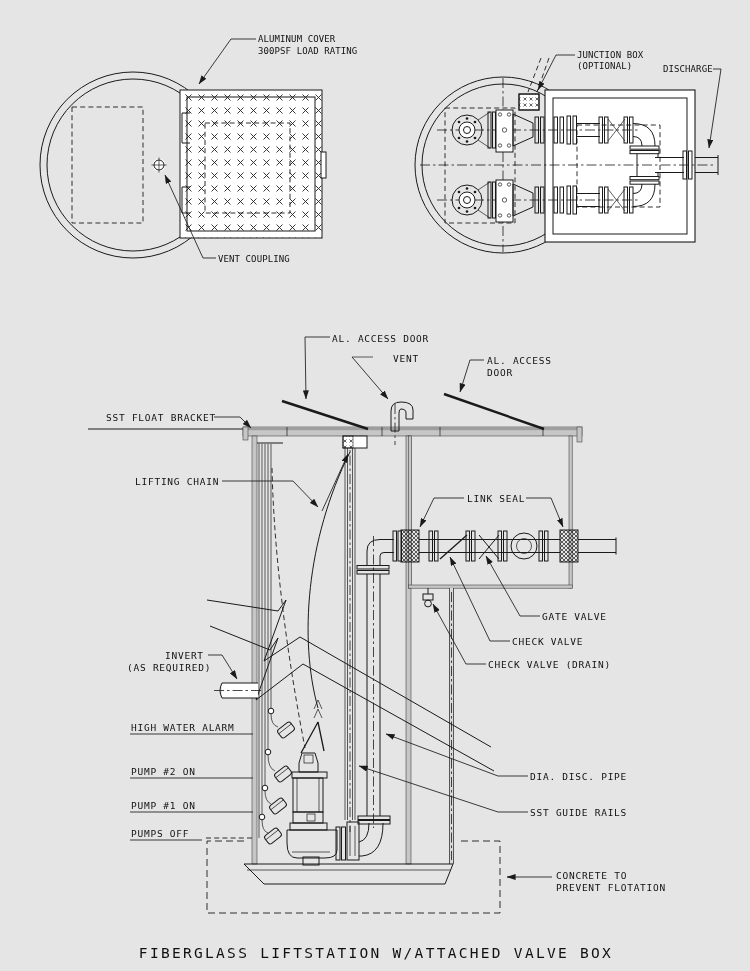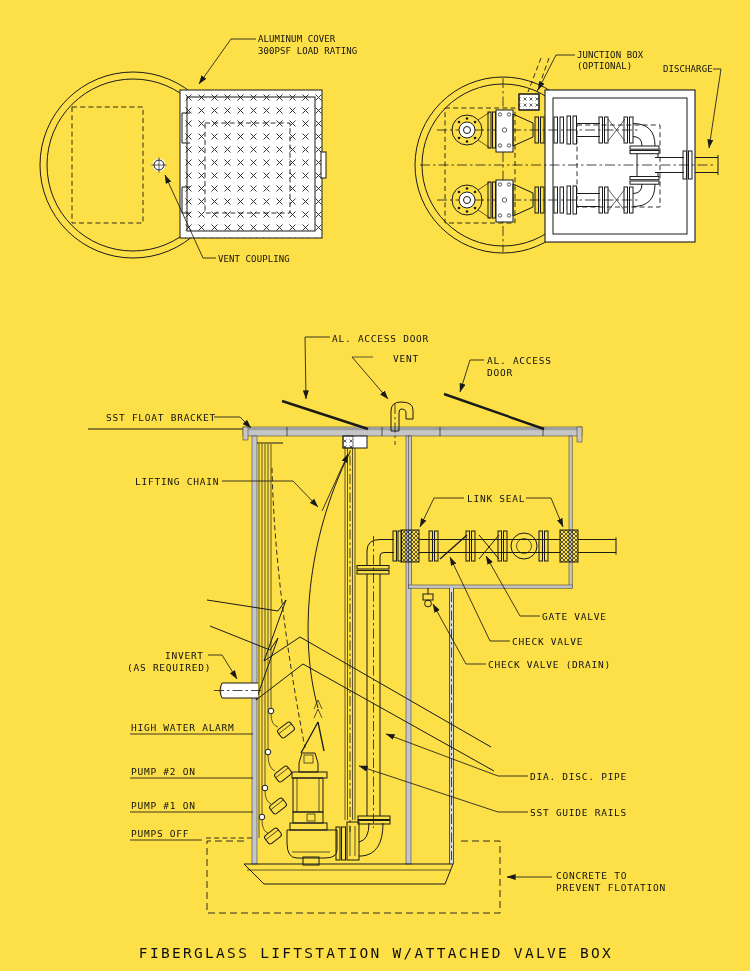--- a/index.html
+++ b/index.html
@@ -1,16 +1,16 @@
 <!DOCTYPE html>
 <html><head>
 <meta charset="utf-8">
 <style>
   html,body{margin:0;padding:0;background:#fff}
-  .page{width:750px;height:971px;background:#fde047;position:relative;overflow:hidden}
+  .page{width:750px;height:971px;background:#e5e5e5;position:relative;overflow:hidden}
   svg{display:block}
   .ln{stroke:#1a1a1a;stroke-width:1;fill:none}
   .thin{stroke:#1a1a1a;stroke-width:0.7;fill:none}
   .med{stroke:#1a1a1a;stroke-width:1.3;fill:none}
   .thick{stroke:#1a1a1a;stroke-width:2.4;fill:none}
   .wh{fill:#ffffff}
   .gray{fill:#c6c6c6;stroke:#3a3a3a;stroke-width:0.55}
   .gry2{fill:#9e9e9e}
   .cl{stroke:#1a1a1a;stroke-width:0.8;fill:none;stroke-dasharray:10 3 2.5 3}
   .dsh{stroke:#1a1a1a;stroke-width:0.9;fill:none;stroke-dasharray:5 3.2}

